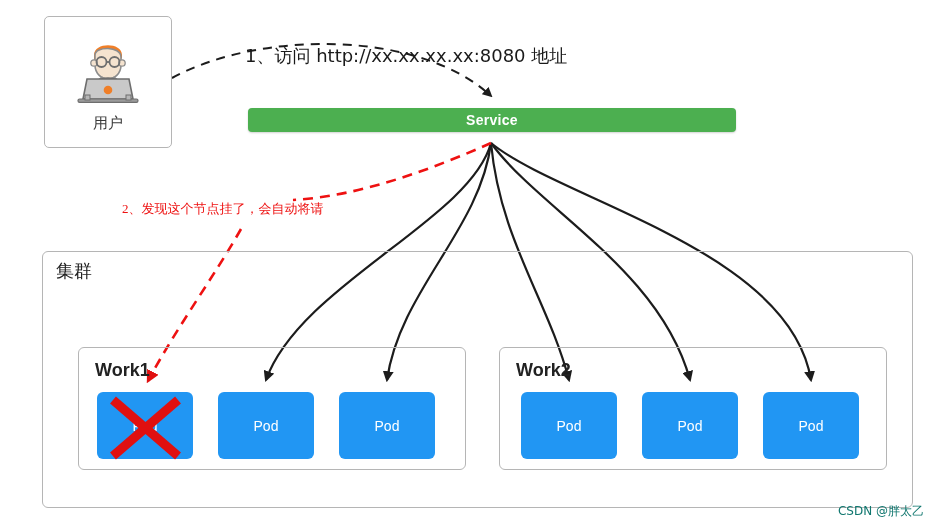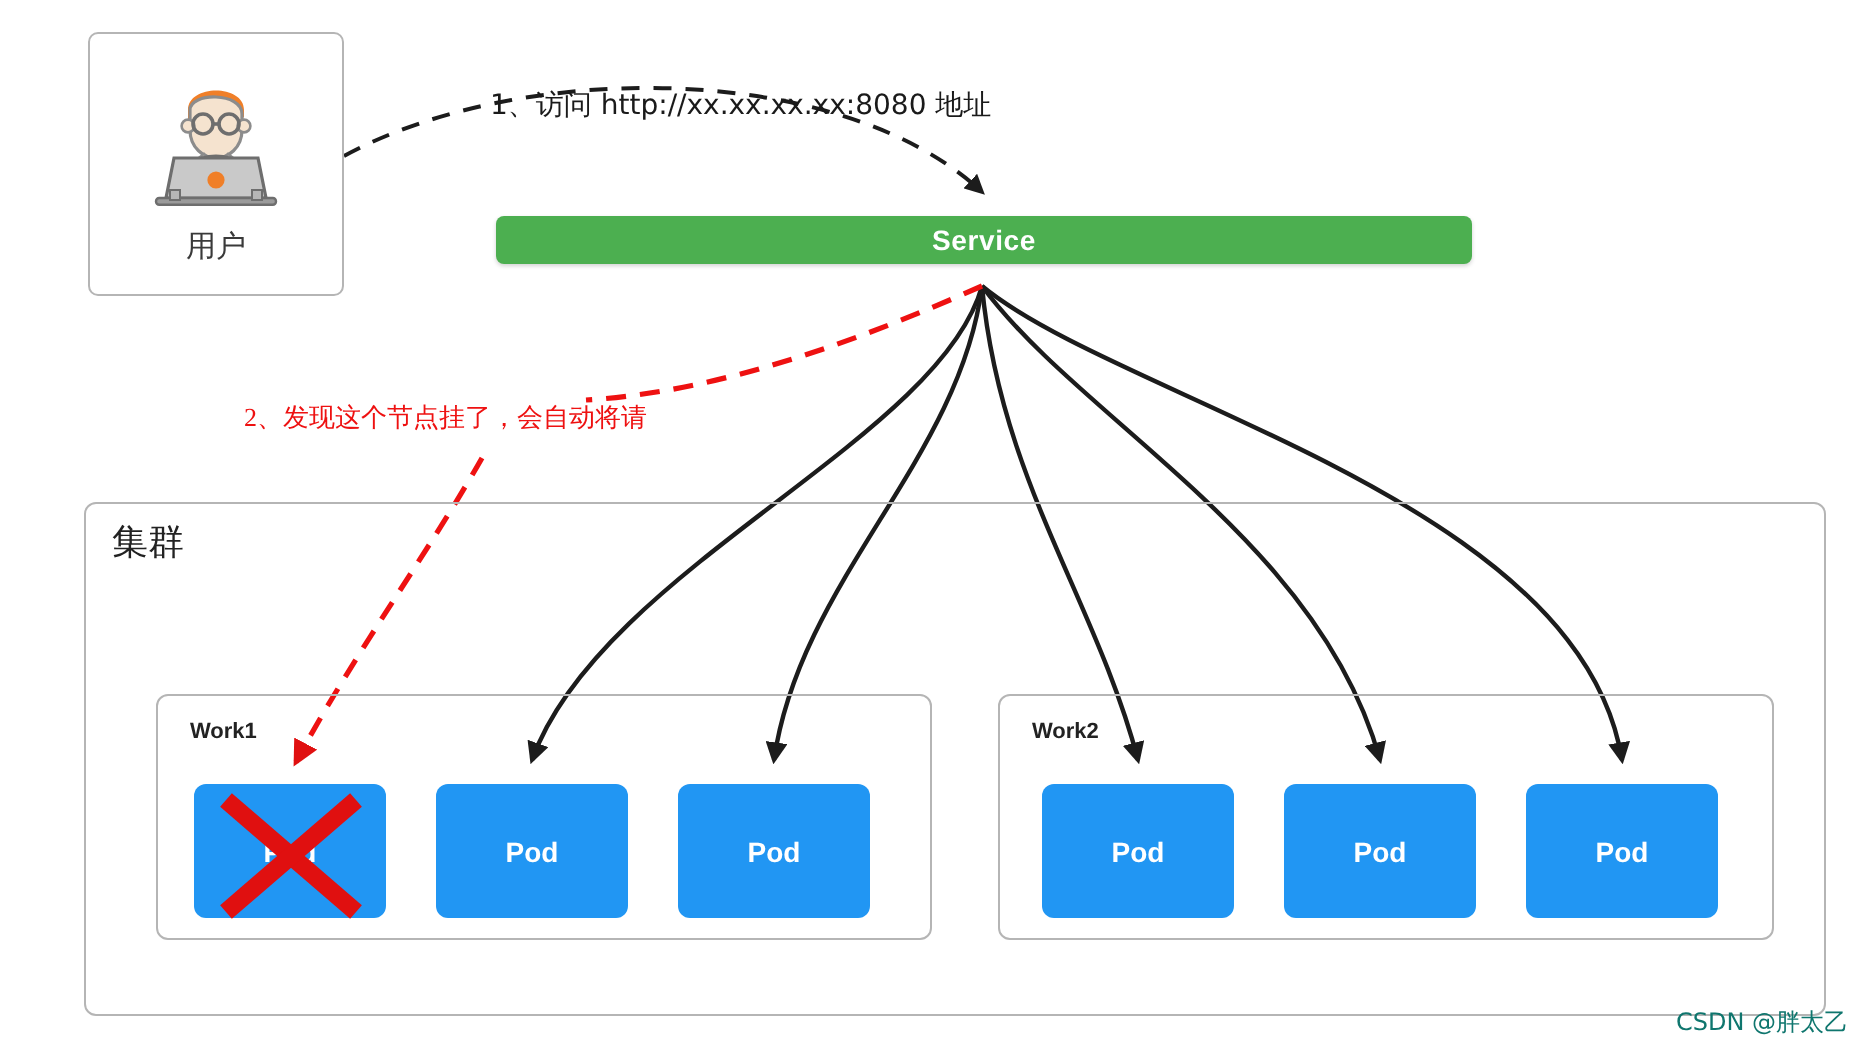--- a/index.html
+++ b/index.html
@@ -97,21 +97,21 @@
     border-radius: 6px;
     background: transparent;
     box-sizing: border-box;
   }
   #work-box-1 { left: 78px;  width: 388px; }
   #work-box-2 { left: 499px; width: 388px; }
 
   .work-label {
     position: absolute;
     top: 360px;
-    font-size: 11px;
+    font-size: 18px;
     font-weight: bold;
     color: #222222;
   }
   #work-label-1 { left: 95px; }
   #work-label-2 { left: 516px; }
 
   .pod {
     position: absolute;
     top: 392px;
     width: 96px;
@@ -119,35 +119,35 @@
     background: #2196f3;
     border-radius: 6px;
     display: flex;
     align-items: center;
     justify-content: center;
     box-sizing: border-box;
   }
   .pod-label {
     color: #ffffff;
     font-size: 14px;
-    font-weight: bold;
+    font-weight: normal;
   }
   #pod-1 { left: 97px;  }
   #pod-2 { left: 218px; }
   #pod-3 { left: 339px; }
   #pod-4 { left: 521px; }
   #pod-5 { left: 642px; }
   #pod-6 { left: 763px; }
 
   
   #label-step1 {
     position: absolute;
     left: 245px;
     top: 44px;
-    font-size: 14px;
+    font-size: 18px;
     color: #1a1a1a;
     white-space: nowrap;
     font-family: "DejaVu Sans", "Liberation Sans", sans-serif;
   }
   #label-step2 {
     position: absolute;
     left: 122px;
     top: 200px;
     width: 220px;
     font-size: 13px;

